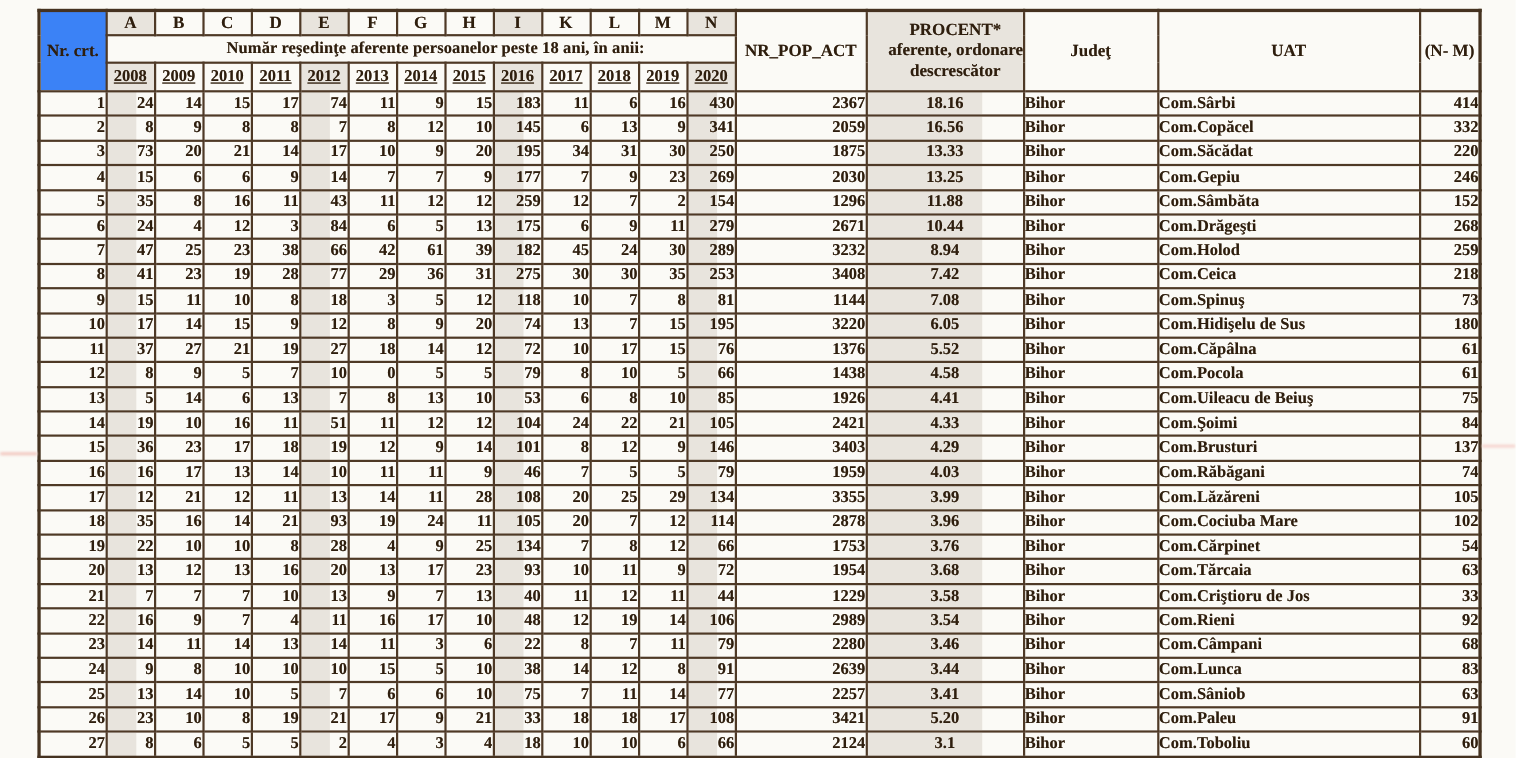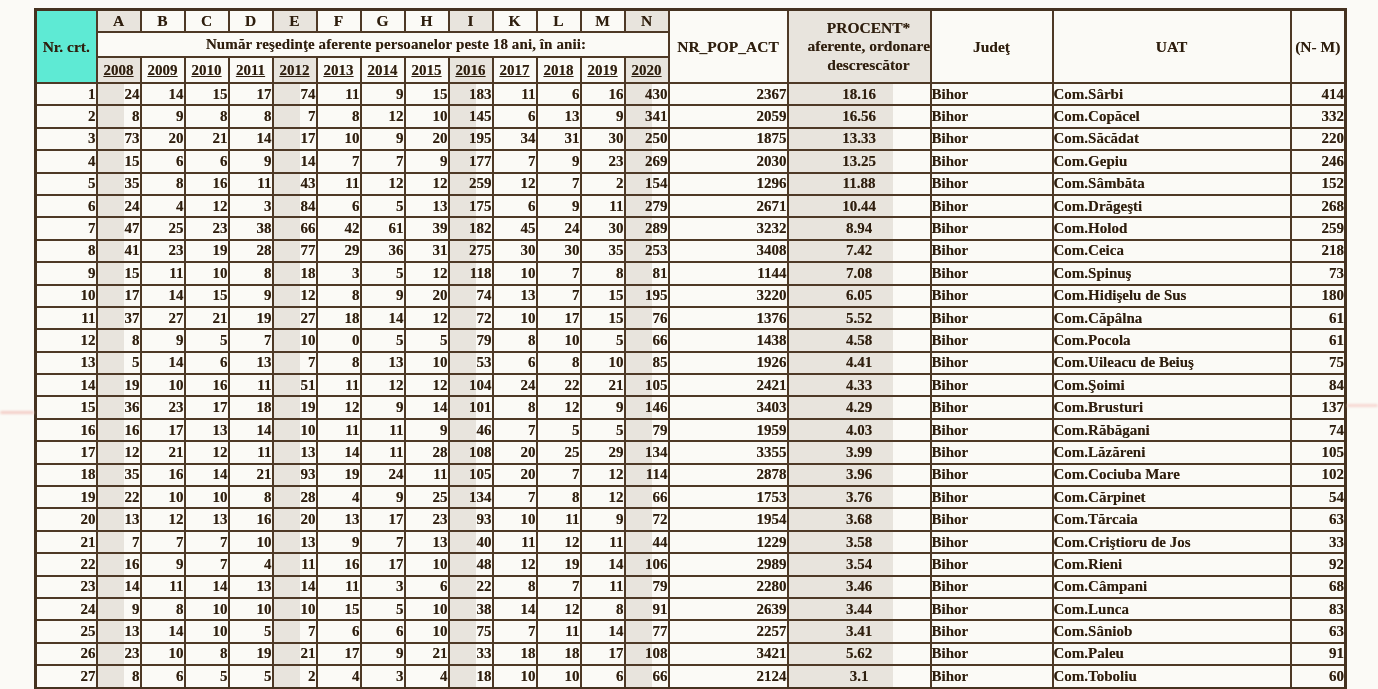--- a/index.html
+++ b/index.html
@@ -26,21 +26,21 @@
     overflow:hidden;
     white-space:nowrap;
     vertical-align:middle;
   }
   table.main{border:3px solid #453category:transparent;}
   table.main{border:3px solid #453220;}
   
   tr.r-letters th{height:20px;font-size:15.5px;text-align:center;}
   tr.r-group th{height:23px;font-size:15px;text-align:center;letter-spacing:0.1px;padding-left:27px;}
   tr.r-years th{height:24px;font-size:15px;text-align:center;text-decoration:underline;}
-  th.nrcrt{font-size:15px;text-align:center;background:#5eead4;}
+  th.nrcrt{font-size:15px;text-align:center;background:#3b82f6;}
   th.sh{background:#e8e4dd;}
   th.pop-h{font-size:14.5px;text-align:center;}
   th.procent-h{background:#e8e4dd;font-size:14px;text-align:center;line-height:1.2;}
   th.procent-h span{display:block;margin-left:19px;}
   th.judet-h,th.uat-h{font-size:15px;text-align:center;}
   th.nm-h{font-size:15px;text-align:center;margin-left:11px;}
   
   tbody td{height:20.4px;font-size:15px;line-height:1;}
   td.nr{text-align:right;padding-right:5px;}
   td.num{text-align:right;padding-right:4px;}
@@ -665,21 +665,21 @@
           <td class="num shgrad">21</td>
           <td class="num">17</td>
           <td class="num">9</td>
           <td class="num">21</td>
           <td class="num shgrad">33</td>
           <td class="num">18</td>
           <td class="num">18</td>
           <td class="num">17</td>
           <td class="num shgrad">108</td>
           <td class="popc">3421</td>
-          <td class="proc">5.62</td>
+          <td class="proc">5.20</td>
           <td class="jud">Bihor</td>
           <td class="uatc">Com.Paleu</td>
           <td class="nmc">91</td>
         </tr>
         <tr>
           <td class="nr">27</td>
           <td class="num shgrad">8</td>
           <td class="num">6</td>
           <td class="num">5</td>
           <td class="num">5</td>

